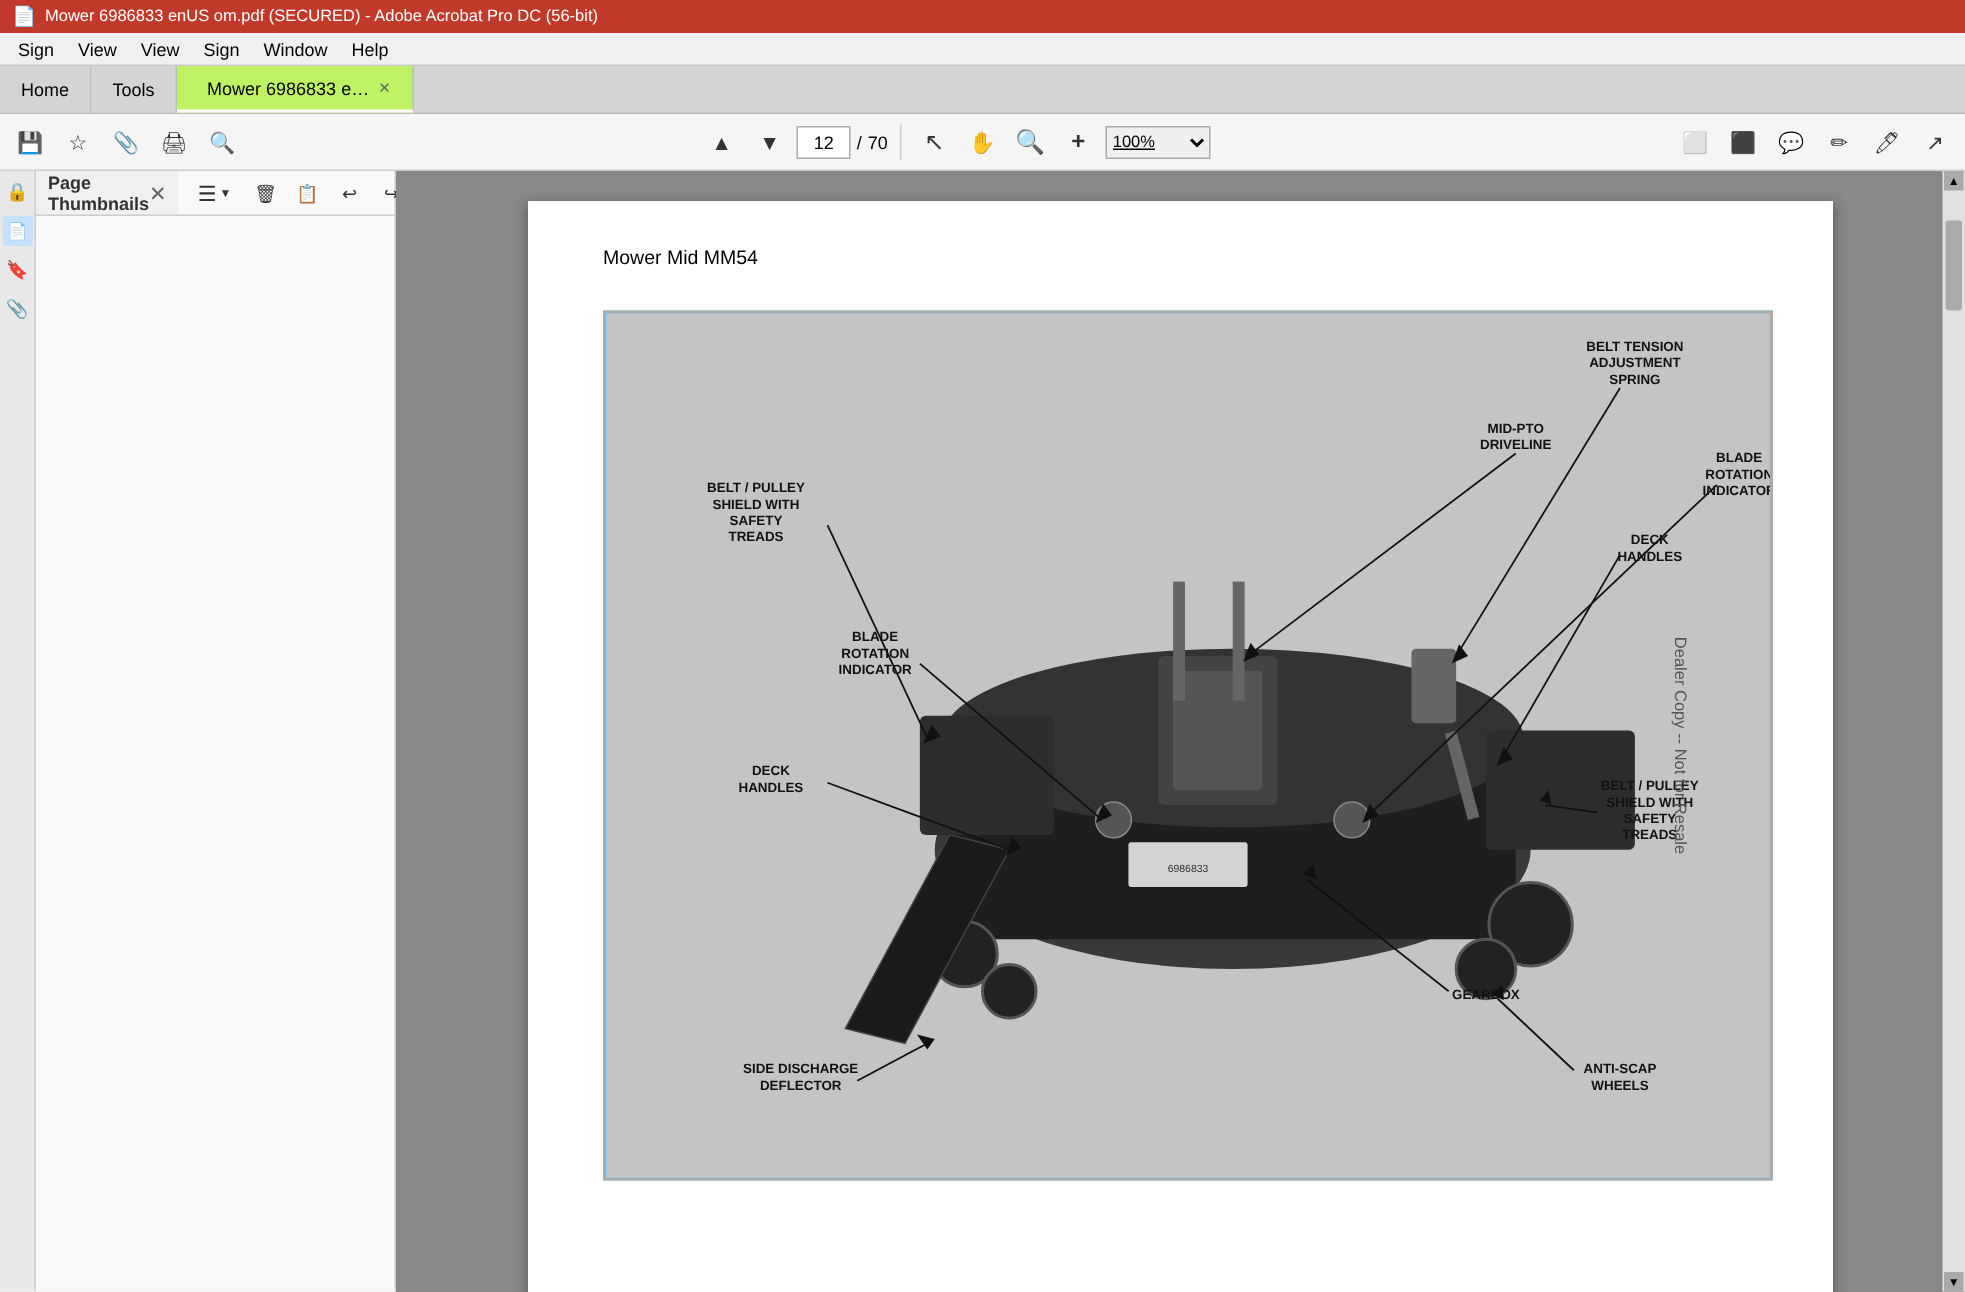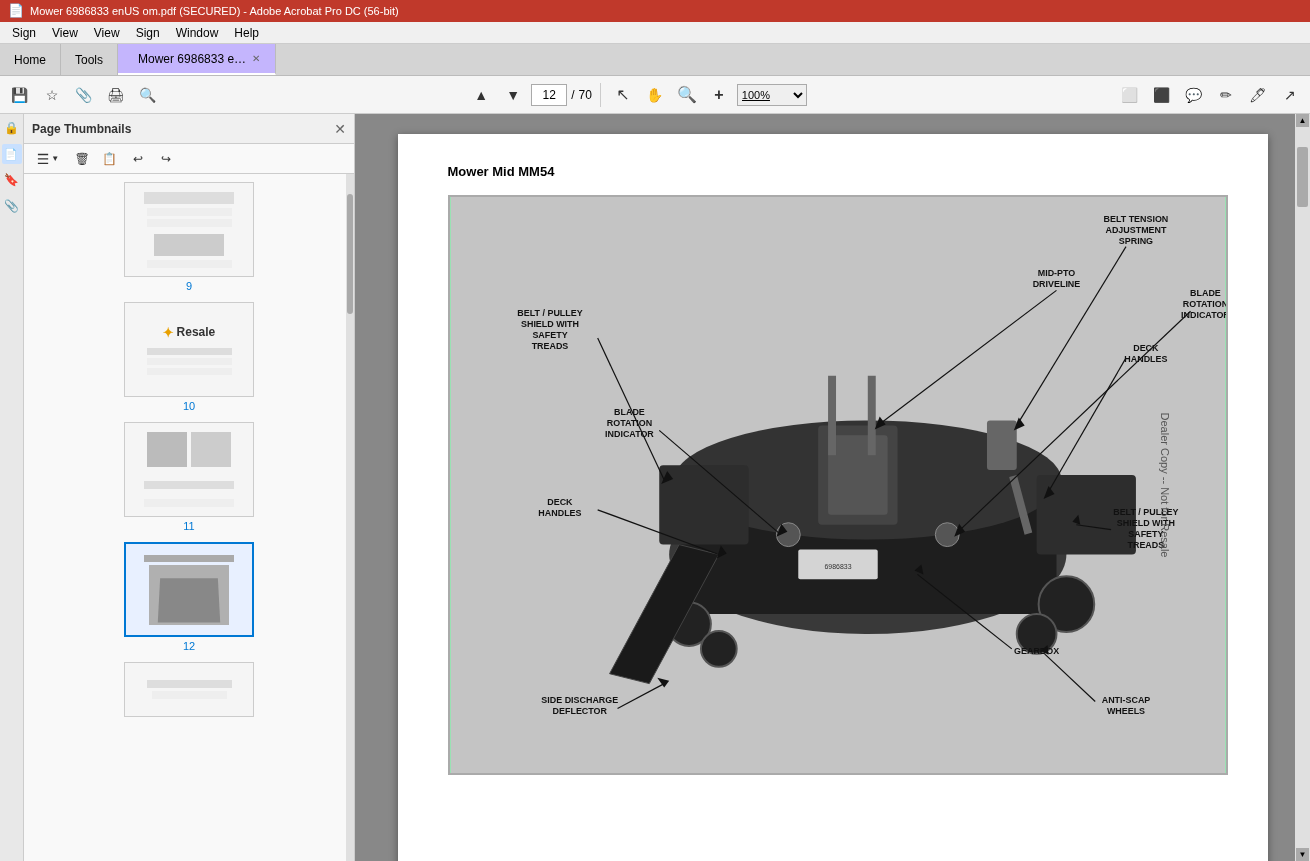--- a/index.html
+++ b/index.html
@@ -43,21 +43,21 @@
     .tab {
       padding: 6px 14px;
       font-size: 12px;
       cursor: pointer;
       border-right: 1px solid #bbb;
       display: flex;
       align-items: center;
       background: #d4d4d4;
     }
     .tab.active {
-      background: #c4b5fd;
+      background: #bef264;
       border-bottom: 2px solid #fff;
       padding-left: 20px;
     }
     .tab-close {
       margin-left: 6px;
       color: #666;
       font-size: 10px;
     }
 
     
@@ -131,25 +131,25 @@
       justify-content: center;
       cursor: pointer;
       font-size: 12px;
       color: #555;
       border-radius: 2px;
     }
     .sidebar-icon.active { background: #c0e0ff; }
 
     
     .thumbnails-panel {
-      width: 331px;
+      width: 240px;
       background: #f9f9f9;
       border-right: 1px solid #ccc;
       display: flex;
-      flex-direction: column;
+      flex-direction: row;
     }
     .panel-header {
       display: flex;
       align-items: center;
       justify-content: space-between;
       padding: 4px 8px;
       border-bottom: 1px solid #ccc;
       background: #f0f0f0;
       height: 30px;
     }
@@ -234,29 +234,29 @@
 
     .page-heading {
       font-size: 14px;
       font-weight: bold;
       text-align: center;
       margin-bottom: 8px;
       font-family: Arial, sans-serif;
     }
     .page-subheading {
       font-size: 13px;
-      font-weight: bold;
-      margin-bottom: 16px;
+      font-weight: normal;
+      margin-bottom: 28px;
       font-family: Arial, sans-serif;
     }
 
     
     .diagram-container {
       border: 2px solid #aaa;
-      background: #86efac;
+      background: #7dd3fc;
       position: relative;
       width: 780px;
       height: 580px;
       text-align: center;
     }
 
     
     .thumb-9 { background: #f5f5f5; }
     .thumb-10 { background: #f5f5f5; }
     .thumb-11 { background: #f5f5f5; }

